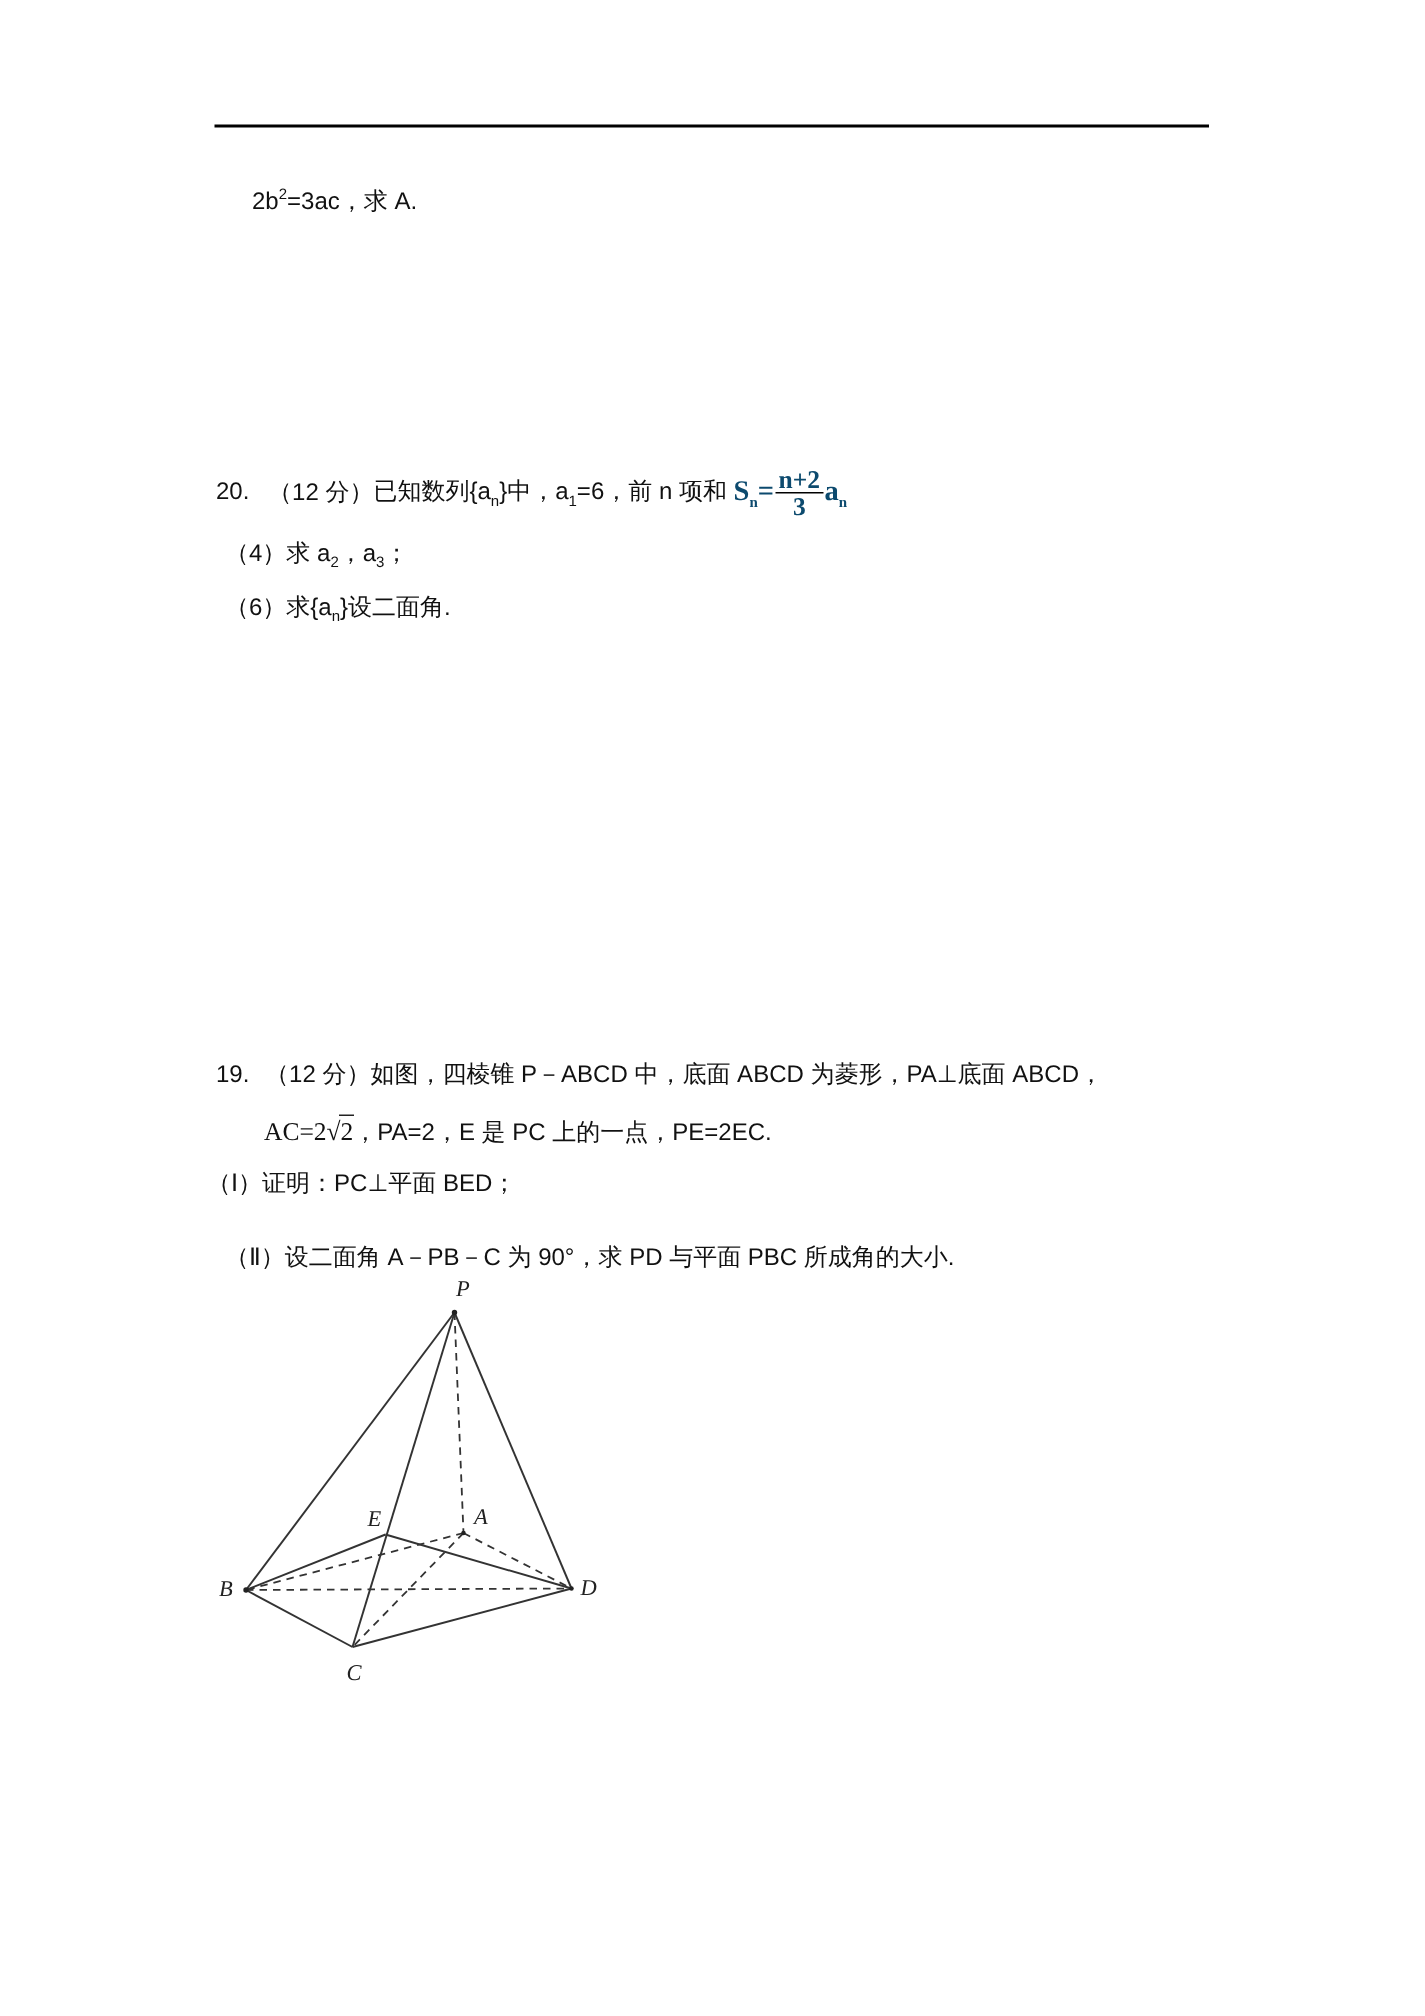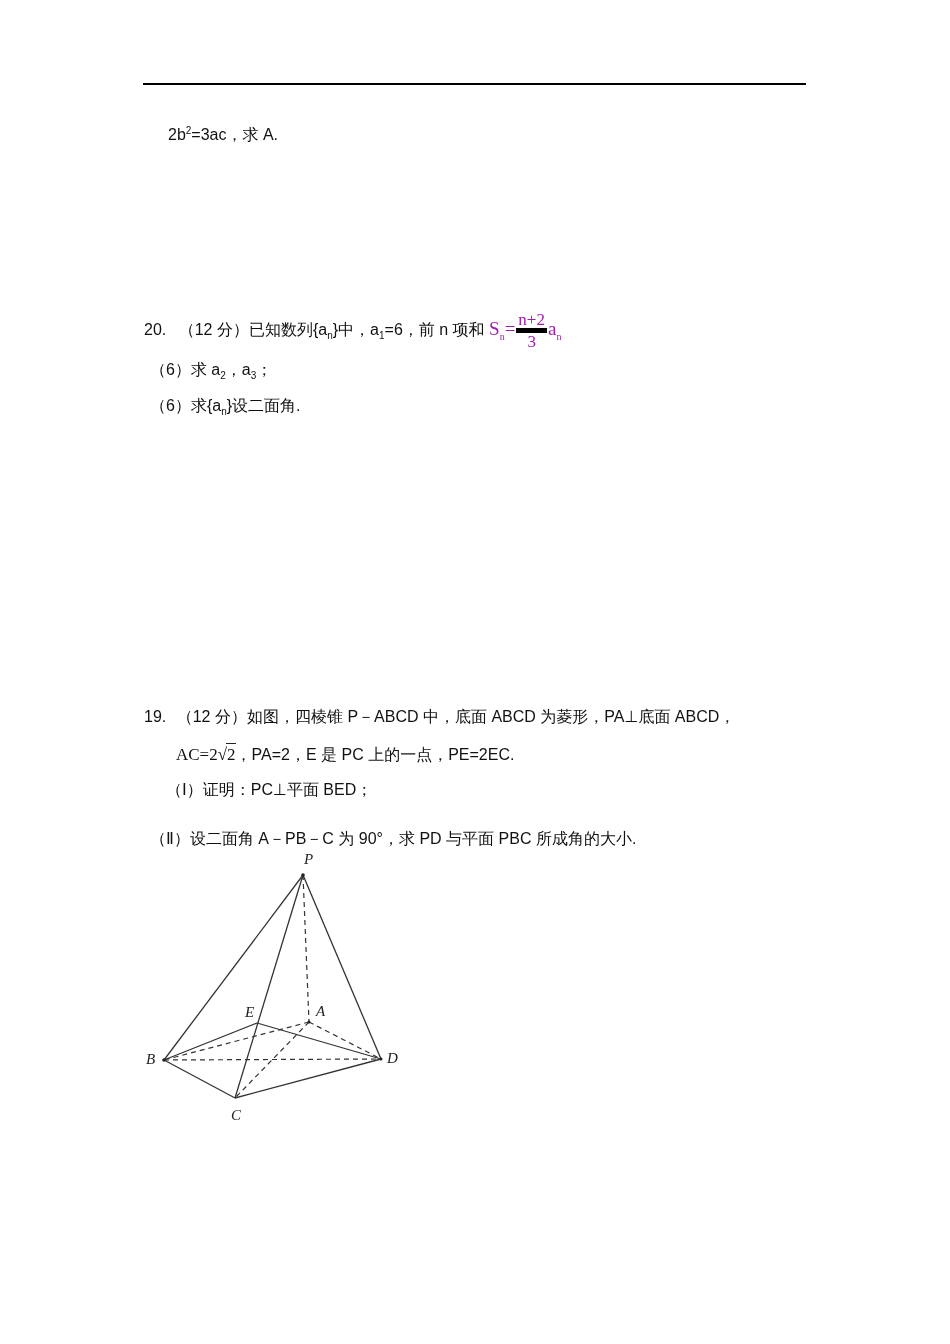--- a/index.html
+++ b/index.html
@@ -3,60 +3,60 @@
 <meta charset="utf-8">
 <style>
   html, body { margin: 0; padding: 0; background: #ffffff; }
   body { width: 950px; height: 1344px; position: relative; overflow: hidden;
          font-family: "Liberation Sans", "DejaVu Sans", sans-serif; color: #111; font-size: 16px; }
   .rule { position: absolute; left: 143px; top: 83px; width: 663px; height: 2px; background: #000; }
   .line { position: absolute; white-space: nowrap; font-size: 16px; line-height: 22px; }
   .serif { font-family: "Liberation Serif", "DejaVu Serif", serif; }
   sub, sup { font-size: 10px; line-height: 0; }
   .frac { display: inline-block; vertical-align: middle; text-align: center; font-family: "Liberation Serif", "DejaVu Serif", serif; font-size: 17px; line-height: 17px; margin: 0 1px; }
-  .frac .num { display: block; border-bottom: 5px solid #000000; padding: 0 2px; }
+  .frac .num { display: block; border-bottom: 1px solid #000000; padding: 0 2px; }
   .frac .den { display: block; }
-  .formula { font-family: "Liberation Serif", "DejaVu Serif", serif; font-size: 19px; color: #a21caf; }
+  .formula { font-family: "Liberation Serif", "DejaVu Serif", serif; font-size: 19px; color: #0c4a6e; font-weight: bold; }
   .sqrt { display: inline-block; border-top: 1px solid #222; padding-left: 1px; margin-left: -1px; }
   svg.figure { position: absolute; left: 140px; top: 840px; }
   .lbl { font-family: "Liberation Serif", "DejaVu Serif", serif; font-style: italic; font-size: 15px; fill: #222; }
 </style>
 </head>
 <body>
 
 <div class="rule"></div>
 
 <div class="line" style="left:168px; top:124px;">
   <span>2b</span><sup>2</sup><span>=3ac，求 A.</span>
 </div>
 
 <div class="line" style="left:144px; top:311px;">
   <span>20.</span>
   <span style="margin-left:8px">（12 分）</span><span>已知数列</span><span>{a</span><sub>n</sub><span>}</span><span>中，a</span><sub>1</sub><span>=6，前 n 项和</span>
   <span class="formula"><span>S</span><sub>n</sub><span>=</span><span class="frac"><span class="num">n+2</span><span class="den">3</span></span><span>a</span><sub>n</sub></span>
 </div>
 
 <div class="line" style="left:150px; top:359px;">
-  <span>（6）求 a</span><sub>2</sub><span>，a</span><sub>3</sub><span>；</span>
+  <span>（4）求 a</span><sub>2</sub><span>，a</span><sub>3</sub><span>；</span>
 </div>
 
 <div class="line" style="left:150px; top:395px;">
   <span>（6）求{a</span><sub>n</sub><span>}设二面角.</span>
 </div>
 
 <div class="line" style="left:144px; top:706px;">
   <span>19.</span>
   <span style="margin-left:6px">（12 分）</span><span>如图，四棱锥 P－ABCD 中，底面 ABCD 为菱形，PA⊥底面 ABCD，</span>
 </div>
 
 <div class="line" style="left:176px; top:743px;">
   <span class="serif" style="font-size:17px">AC=2</span><span class="serif" style="font-size:17px">√</span><span class="serif sqrt" style="font-size:17px">2</span><span>，PA=2，E 是 PC 上的一点，PE=2EC.</span>
 </div>
 
-<div class="line" style="left:166px; top:779px;">（Ⅰ）证明：PC⊥平面 BED；</div>
+<div class="line" style="left:138px; top:779px;">（Ⅰ）证明：PC⊥平面 BED；</div>
 <div class="line" style="left:150px; top:828px;">（Ⅱ）设二面角 A－PB－C 为 90°，求 PD 与平面 PBC 所成角的大小.</div>
 
 <svg class="figure" width="280" height="290" viewBox="140 840 280 290">
   <g stroke="#333" stroke-width="1.3" fill="none">
 
     <line x1="303" y1="875" x2="164" y2="1060"></line>
     <line x1="303" y1="875" x2="235" y2="1098"></line>
     <line x1="303" y1="875" x2="381" y2="1059"></line>
     <line x1="164" y1="1060" x2="235" y2="1098"></line>
     <line x1="235" y1="1098" x2="381" y2="1059"></line>

